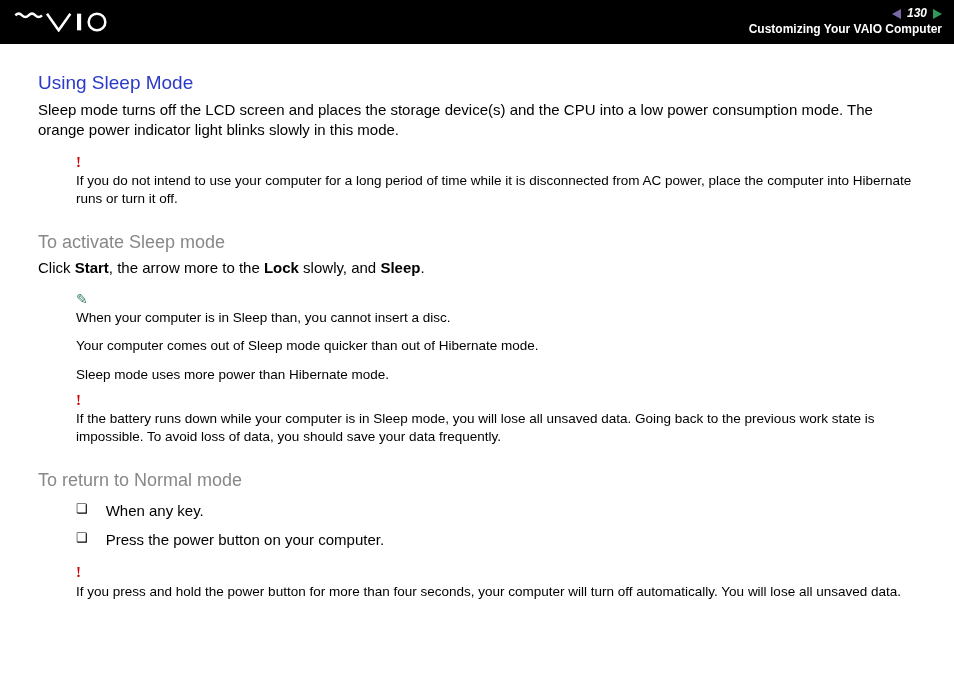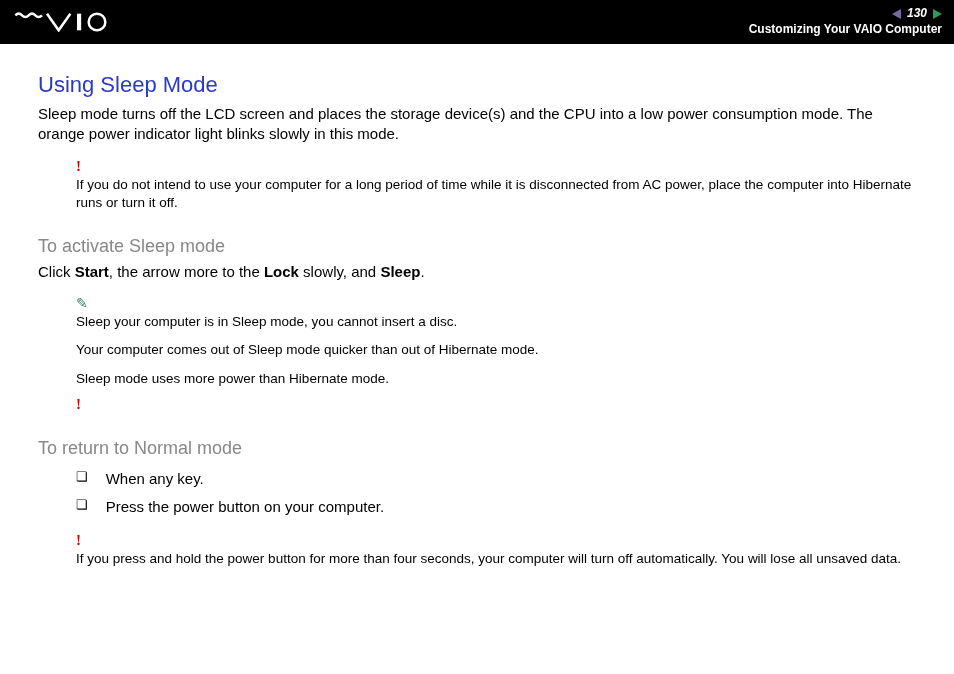--- a/index.html
+++ b/index.html
@@ -46,21 +46,21 @@
   }
   .nav-prev { border-right: 9px solid #7b68a6; } 
   .nav-next { border-left: 9px solid #2e9b5b; }  
   .page-num { padding: 0 2px; }
   .section-label { font-weight: bold; }
   .content {
     padding: 28px 38px 0 38px;
   }
   .h1 {
     color: #2a3ac8;
-    font-size: 22px;
+    font-size: 19px;
     font-weight: normal;
     margin-bottom: 6px;
   }
   .body-text {
     font-size: 15px;
     line-height: 1.35;
     margin-bottom: 11px;
   }
   .h2 {
     color: #888;
@@ -139,24 +139,25 @@
     <span class="note-text">If you do not intend to use your computer for a long period of time while it is disconnected from AC power, place the computer into Hibernate runs or turn it off.</span>
   </div>
 
   <div class="h2">To activate Sleep mode</div>
   <div class="instr">
     <span>Click </span><b>Start</b><span>, the arrow more to the </span><b>Lock</b><span> slowly, and </span><b>Sleep</b><span>.</span>
   </div>
 
   <div class="note-block">
     <span class="note-pen">✎</span>
-    <span class="note-text">Sleep your computer is in Sleep mode, you cannot insert a disc.</span>
+    <span class="note-text">When your computer is in Sleep than, you cannot insert a disc.</span>
     <span class="note-text">Your computer comes out of Sleep mode quicker than out of Hibernate mode.</span>
     <span class="note-text" style="margin-bottom:6px;">Sleep mode uses more power than Hibernate mode.</span>
     <span class="note-icon">!</span>
+    <span class="note-text">If the battery runs down while your computer is in Sleep mode, you will lose all unsaved data. Going back to the previous work state is impossible. To avoid loss of data, you should save your data frequently.</span>
   </div>
 
   <div class="h2">To return to Normal mode</div>
   <div class="list">
     <div class="list-item">
       <span class="bullet">❏</span>
       <span>When any key.</span>
     </div>
     <div class="list-item">
       <span class="bullet">❏</span>

